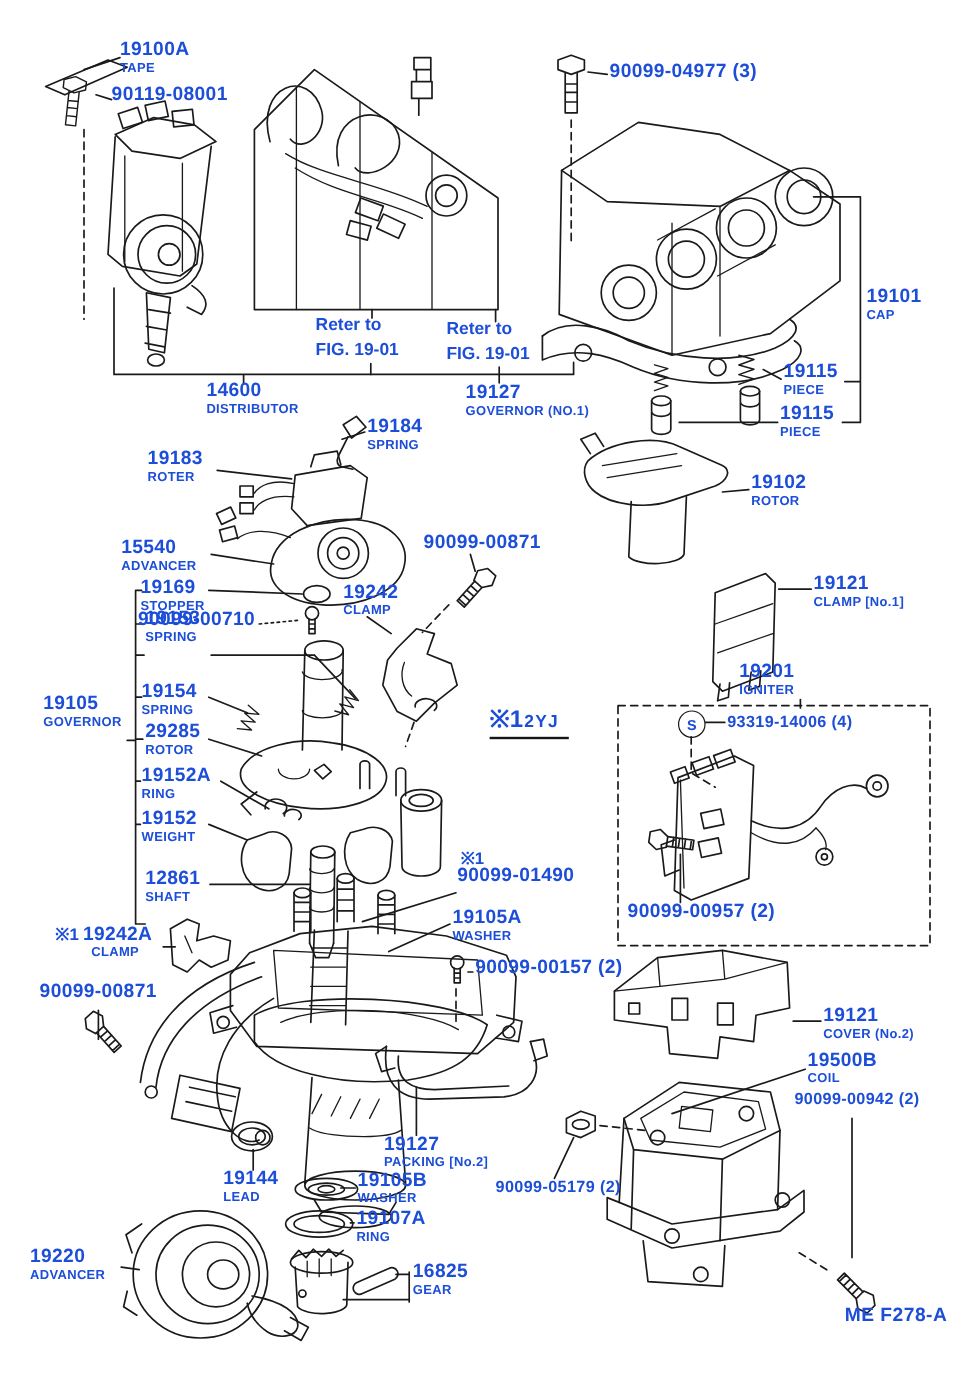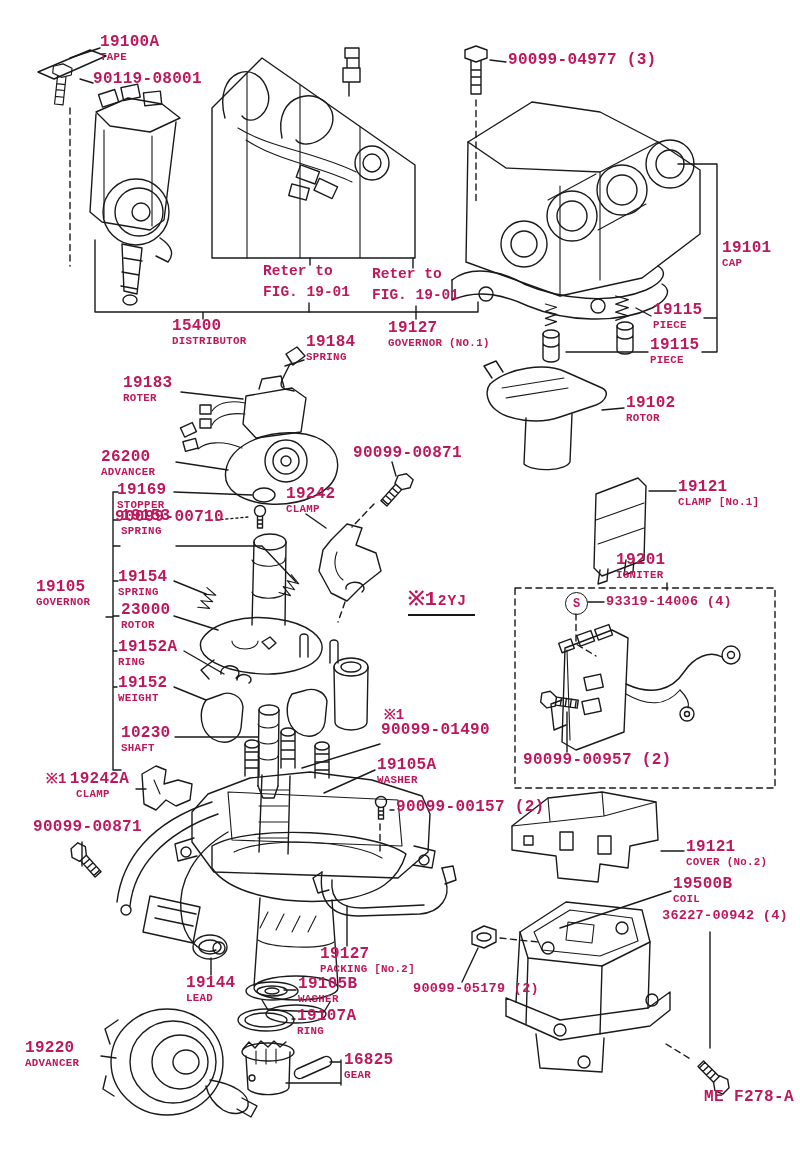--- a/index.html
+++ b/index.html
@@ -1,17 +1,17 @@
 <!DOCTYPE html>
 <html><head>
 <meta charset="utf-8">
 <style>
   html,body{margin:0;padding:0;background:#ffffff}
   .stage{position:relative;width:800px;height:1154px;background:#ffffff;overflow:hidden;
-         font-family:Liberation Mono, monospace;color:#be185d}
+         font-family:Liberation Sans, sans-serif;color:#1d4ed8}
   svg.art{position:absolute;left:0;top:0}
   svg.art *{fill:none;stroke:#1a1a1a;stroke-width:1.4;stroke-linecap:round;stroke-linejoin:round}
   svg.art .thin{stroke-width:1.1}
   svg.art .dash{stroke-dasharray:6 4.5}
   svg.art .dot{stroke-dasharray:2 3}
   .co{position:absolute;font-weight:700;white-space:nowrap;line-height:1.04}
   .pn{font-size:16px;letter-spacing:0.3px}
   .pn.sm{font-size:13.5px}
   .desc{font-size:10.8px;letter-spacing:0.3px;margin-top:1px}
   .note div{font-size:14.5px;line-height:1.45;font-weight:700}
@@ -386,46 +386,46 @@
   <div>Reter to</div>
   <div>FIG. 19-01</div>
 </div>
 
 <div class="co note" style="left:372px;top:264px">
   <div>Reter to</div>
   <div>FIG. 19-01</div>
 </div>
 
 <div class="co" style="left:172px;top:318px">
-  <div class="pn">15400</div>
+  <div class="pn">14600</div>
   <div class="desc">DISTRIBUTOR</div>
 </div>
 
 <div class="co" style="left:388px;top:320px">
   <div class="pn">19127</div>
   <div class="desc">GOVERNOR (NO.1)</div>
 </div>
 
-<div class="co" style="left:306px;top:334px">
+<div class="co" style="left:306px;top:348px">
   <div class="pn">19184</div>
   <div class="desc">SPRING</div>
 </div>
 
 <div class="co" style="left:123px;top:375px">
   <div class="pn">19183</div>
   <div class="desc">ROTER</div>
 </div>
 
 <div class="co" style="left:626px;top:395px">
   <div class="pn">19102</div>
   <div class="desc">ROTOR</div>
 </div>
 
 <div class="co" style="left:101px;top:449px">
-  <div class="pn">26200</div>
+  <div class="pn">15540</div>
   <div class="desc">ADVANCER</div>
 </div>
 
 <div class="co" style="left:117px;top:482px">
   <div class="pn">19169</div>
   <div class="desc">STOPPER</div>
 </div>
 
 <div class="co" style="left:353px;top:445px">
   <div class="pn">90099-00871</div>
@@ -449,36 +449,36 @@
   <div class="pn">19154</div>
   <div class="desc">SPRING</div>
 </div>
 
 <div class="co" style="left:36px;top:579px">
   <div class="pn">19105</div>
   <div class="desc">GOVERNOR</div>
 </div>
 
 <div class="co" style="left:121px;top:602px">
-  <div class="pn">23000</div>
+  <div class="pn">29285</div>
   <div class="desc">ROTOR</div>
 </div>
 
 <div class="co" style="left:118px;top:639px">
   <div class="pn">19152A</div>
   <div class="desc">RING</div>
 </div>
 
 <div class="co" style="left:118px;top:675px">
   <div class="pn">19152</div>
   <div class="desc">WEIGHT</div>
 </div>
 
 <div class="co" style="left:121px;top:725px">
-  <div class="pn">10230</div>
+  <div class="pn">12861</div>
   <div class="desc">SHAFT</div>
 </div>
 
 <div class="co" style="left:678px;top:479px">
   <div class="pn">19121</div>
   <div class="desc">CLAMP [No.1]</div>
 </div>
 
 <div class="co" style="left:616px;top:552px">
   <div class="pn">19201</div>
@@ -528,21 +528,21 @@
   <div class="pn">19121</div>
   <div class="desc">COVER (No.2)</div>
 </div>
 
 <div class="co" style="left:673px;top:876px">
   <div class="pn">19500B</div>
   <div class="desc">COIL</div>
 </div>
 
 <div class="co" style="left:662px;top:909px">
-  <div class="pn sm">36227-00942 (4)</div>
+  <div class="pn sm">90099-00942 (2)</div>
 </div>
 
 <div class="co" style="left:413px;top:982px">
   <div class="pn sm">90099-05179 (2)</div>
 </div>
 
 <div class="co" style="left:320px;top:946px">
   <div class="pn">19127</div>
   <div class="desc">PACKING [No.2]</div>
 </div>

